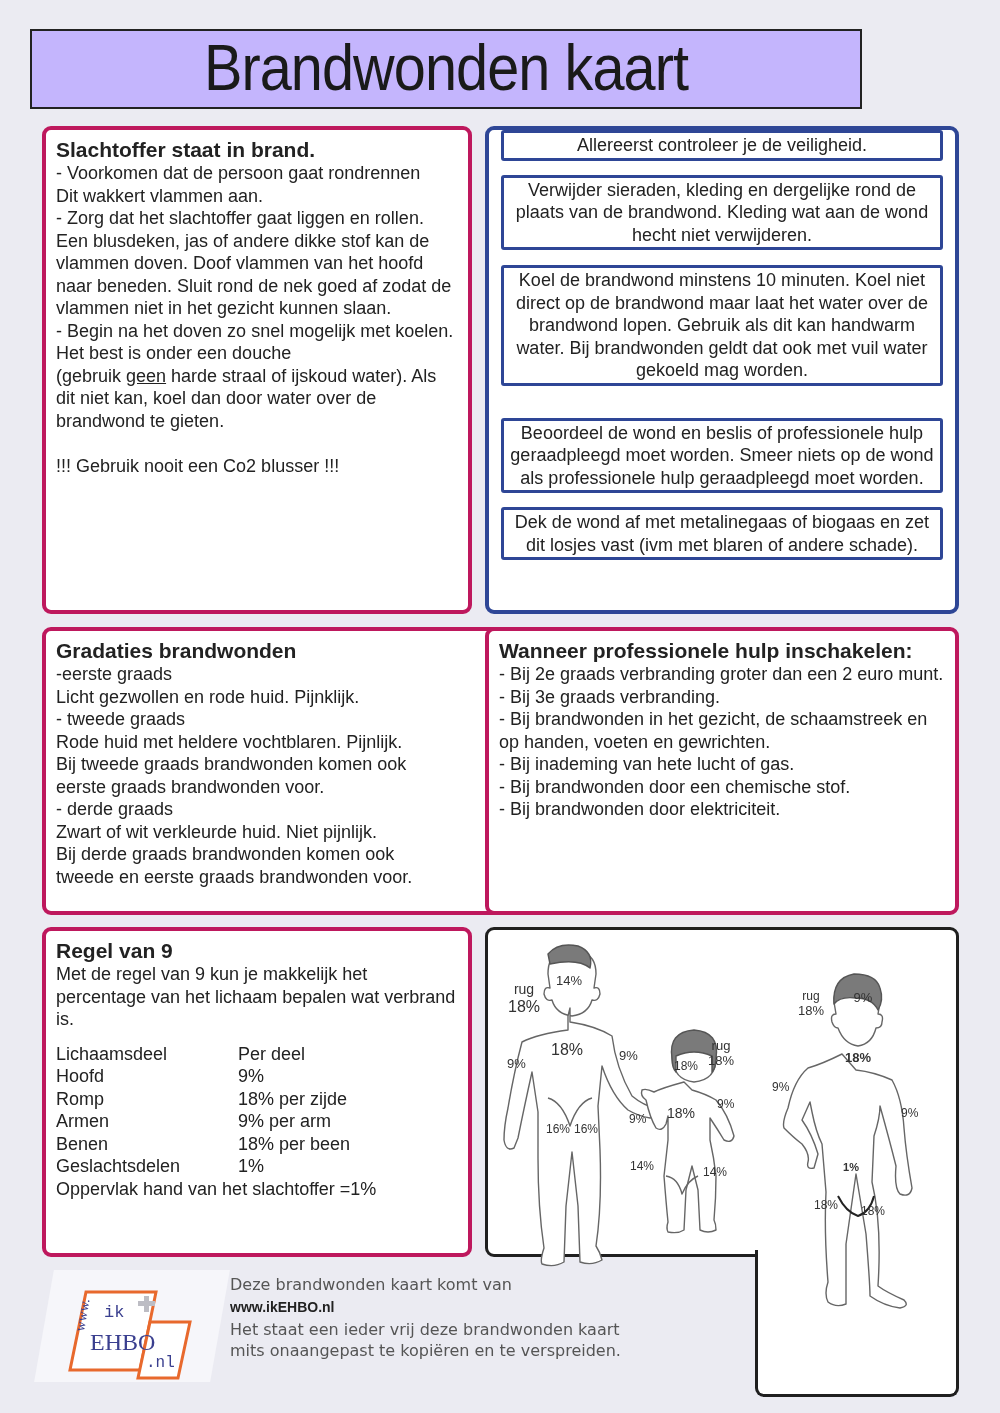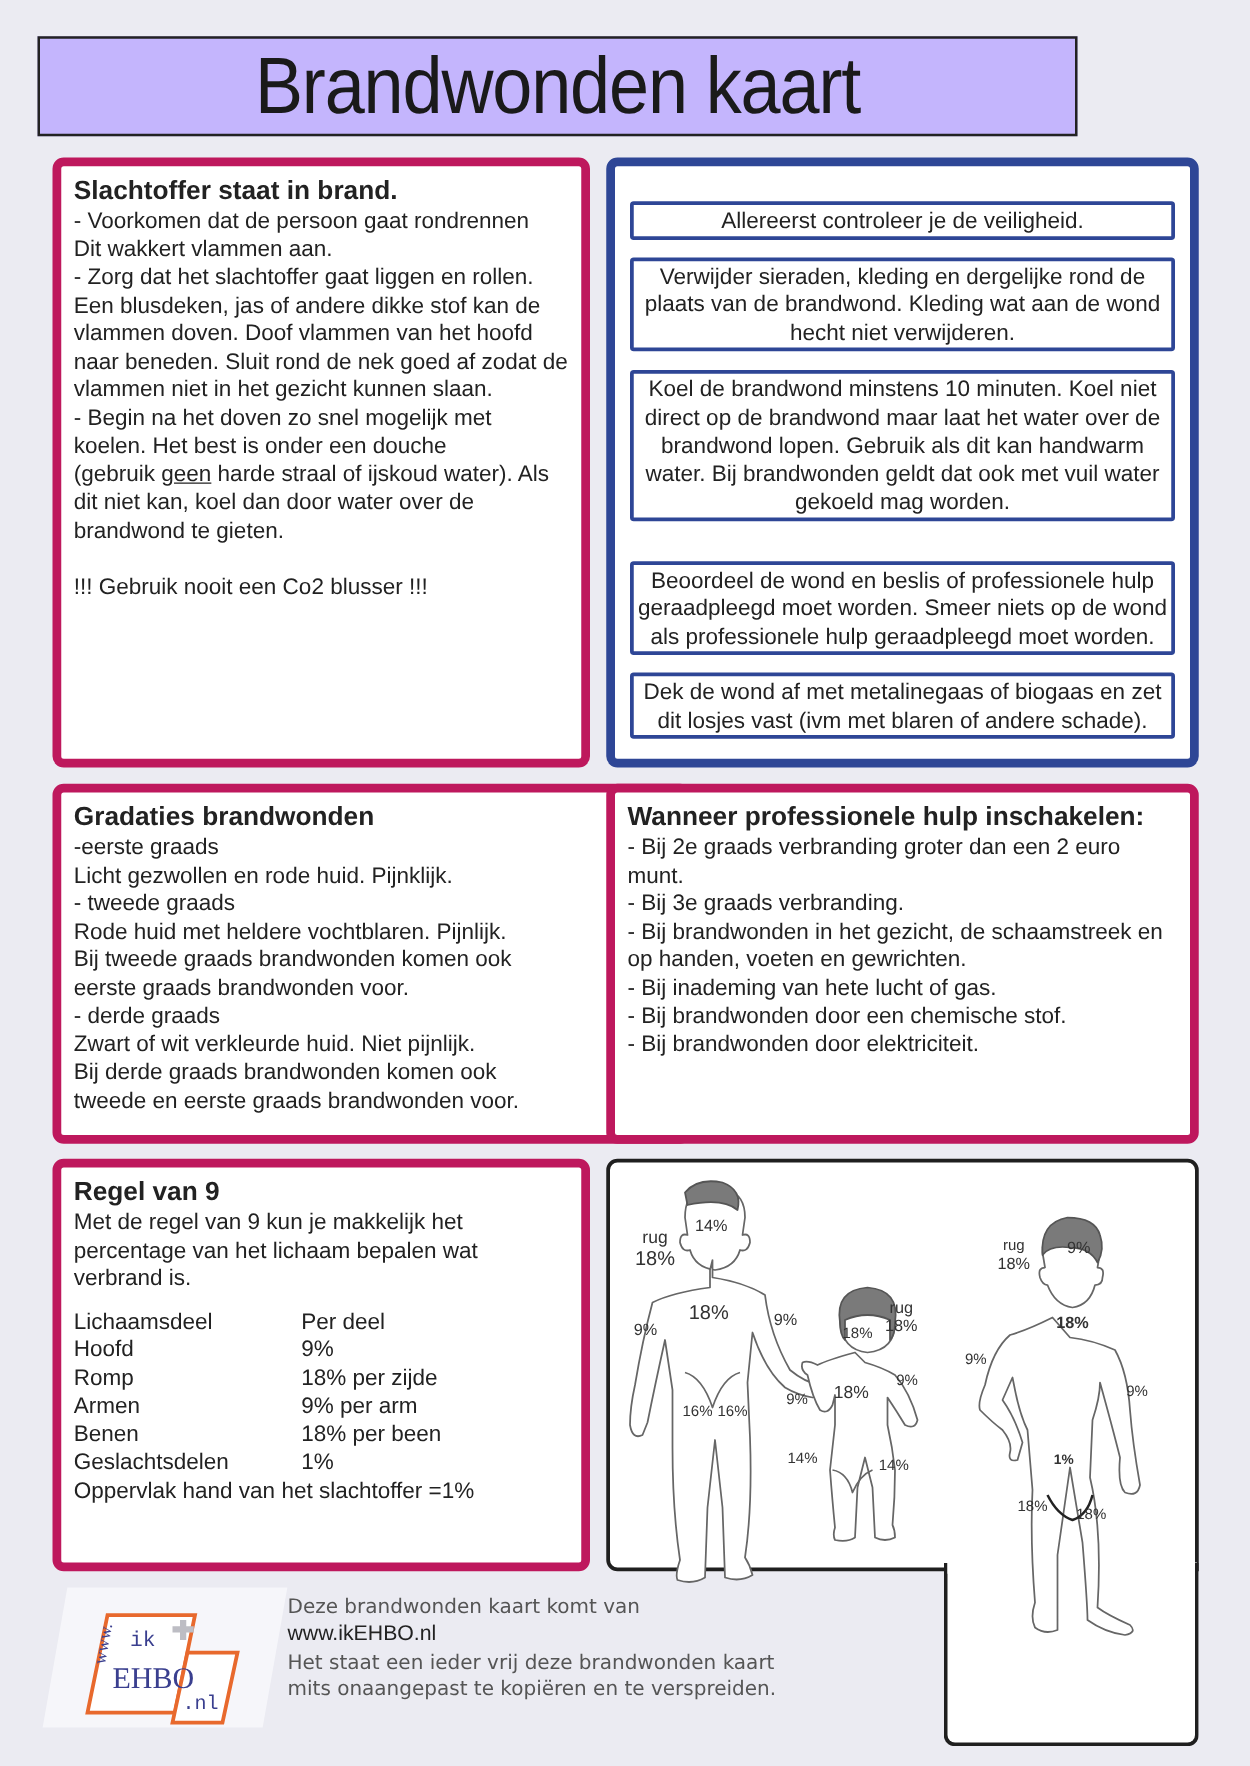--- a/index.html
+++ b/index.html
@@ -14,32 +14,32 @@
   .title-box {
     position: absolute; left: 30px; top: 29px; width: 832px; height: 80px;
     background: #c4b5fd; border: 2px solid #222; box-sizing: border-box;
     display: flex; align-items: flex-start; justify-content: center;
   }
   .title-box h1 {
     margin: 0; font-weight: normal; font-size: 64px; letter-spacing: -1px;
     transform: scaleX(0.9); color: #1a1a1a;
   }
   .card {
-    position: absolute; background: #fff; border: 7px solid #be185d;
+    position: absolute; background: #fff; border: 4px solid #be185d;
     border-radius: 9px; box-sizing: border-box; padding: 8px 10px;
     font-size: 18px; line-height: 22.5px;
   }
   .card h2 { margin: 0; font-size: 21px; line-height: 24px; font-weight: bold; color: #222; }
   .card p { margin: 0; white-space: pre-line; }
   .u { text-decoration: underline; }
 
   #card-fire { left: 42px; top: 126px; width: 430px; height: 488px; }
   #card-steps {
     left: 485px; top: 126px; width: 474px; height: 488px;
-    border-color: #2e4696; padding: 28px 12px;
+    border-color: #2e4696; padding: 0 12px;
   }
   .step {
     border: 3px solid #2e4696; border-radius: 3px; box-sizing: border-box;
     text-align: center; font-size: 18px; line-height: 22.5px;
     padding: 1px 3px; margin: 0 0 14px 0; background: #fff;
   }
   #card-grades { left: 42px; top: 627px; width: 511px; height: 288px; }
   #card-help { left: 485px; top: 627px; width: 474px; height: 288px; }
   #card-rule { left: 42px; top: 927px; width: 430px; height: 330px; }
 
@@ -65,21 +65,21 @@
 
   .footer { position: absolute; left: 44px; top: 1270px; }
   .logo-bg {
     position: absolute; left: 0; top: 0; width: 176px; height: 112px;
     background: #f6f6fa; transform: skewX(-10deg);
   }
   .footer-text {
     position: absolute; left: 186px; top: 4px; width: 420px;
     font-family: "DejaVu Sans", sans-serif; font-size: 16px; line-height: 21px; color: #555;
   }
-  .footer-text .url { font-family: "Liberation Sans", sans-serif; font-weight: normal; font-size: 17px; color: #222; line-height: 24px; }
+  .footer-text .url { font-family: "Liberation Sans", sans-serif; font-weight: bold; font-size: 14px; color: #222; line-height: 24px; }
 </style>
 </head>
 <body>
 
 <div class="title-box">
   <h1>Brandwonden kaart</h1>
 </div>
 
 <div class="card" id="card-fire">
   <h2>Slachtoffer staat in brand.</h2>

